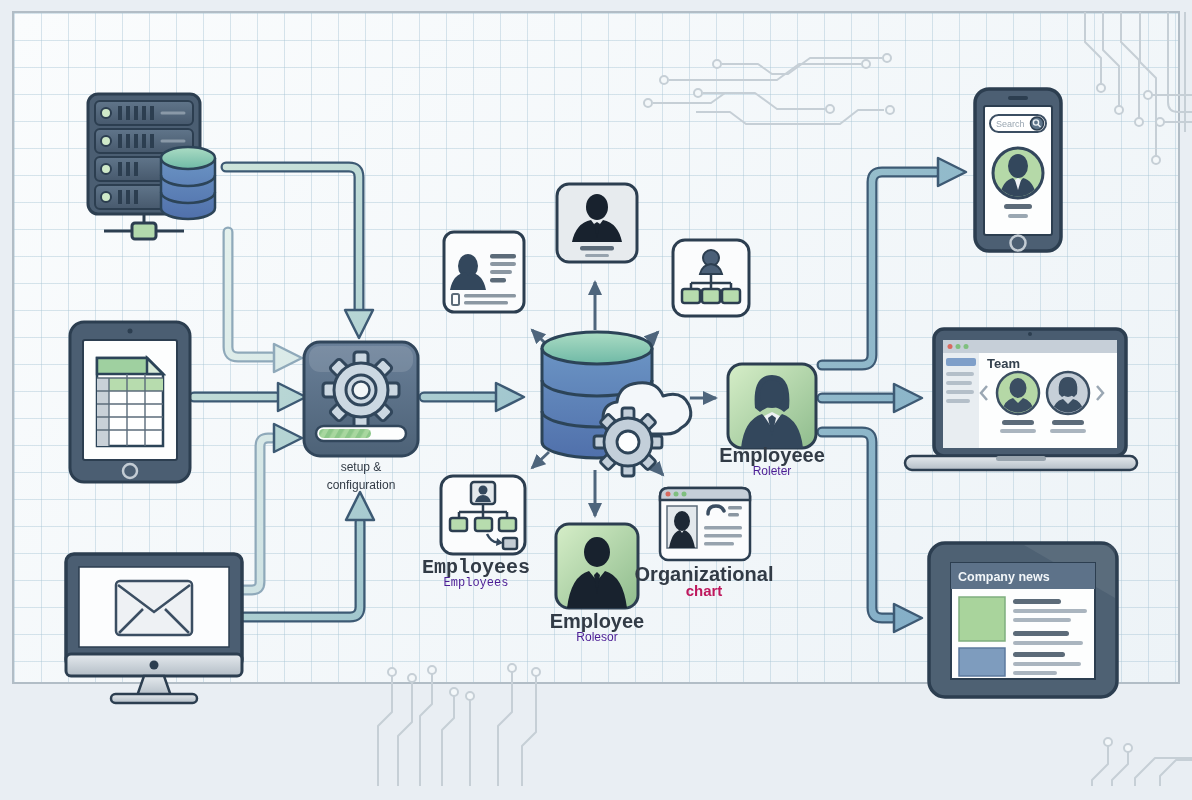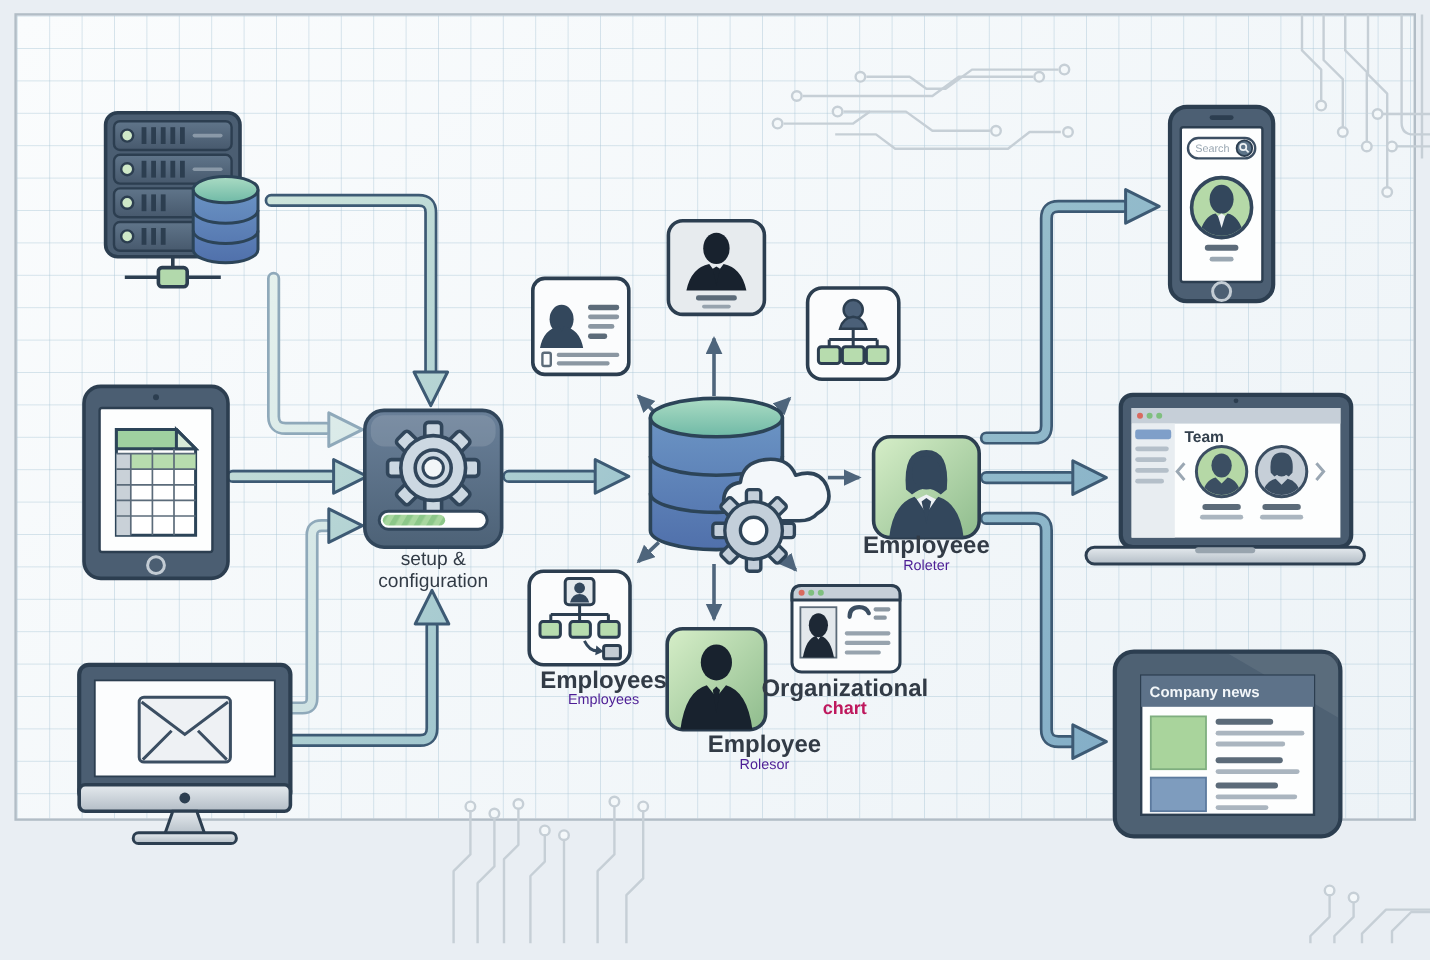--- a/index.html
+++ b/index.html
@@ -17,21 +17,21 @@
   .tube-o.lt{stroke:#8fa9ba;}
   .tube-i.lt{stroke:url(#tubeGradLight);}
   .head{fill:url(#tubeGrad);stroke:#3d5a74;stroke-width:2.5;stroke-linejoin:round;}
   .head.lt{fill:url(#tubeGradLight);stroke:#8fa9ba;}
   .thin{fill:none;stroke:#4e657c;stroke-width:3;}
   .circuit{fill:none;stroke:#c6cfd6;stroke-width:2;stroke-linejoin:round;}
   .cdot{fill:#f4f8fa;stroke:#c6cfd6;stroke-width:2;}
   .lbl{position:absolute;text-align:center;color:#323b46;}
   .lbl .l1{display:block;font-size:20px;font-weight:bold;line-height:17px;}
   .lbl .l2{display:block;font-size:12px;color:#4c1d95;line-height:14px;}
-  .lbl.setup .l1,.lbl.setup .l2{font-size:16px;font-weight:500;color:#323b46;line-height:18px;}
+  .lbl.setup .l1,.lbl.setup .l2{font-size:12px;font-weight:500;color:#323b46;line-height:18px;}
   .lbl.orgc .l2{font-size:15px;font-weight:bold;color:#be185d;line-height:16px;}
 </style>
 </head>
 <body>
 
 <div class="stage">
   <div class="paper"></div>
 
   <svg style="left:0;top:0" width="1192" height="800" viewBox="0 0 1192 800">
     <defs>
@@ -552,25 +552,25 @@
       <rect x="89" y="114" width="52" height="5" rx="2.5" fill="#5c6b79"></rect>
       <rect x="89" y="124" width="68" height="4" rx="2" fill="#aab5bf"></rect>
       <rect x="89" y="133" width="44" height="4" rx="2" fill="#aab5bf"></rect>
     </g>
   </svg>
 
   <div class="lbl setup" style="left:281px;top:458px;width:160px;">
     <span class="l1">setup &amp;</span>
     <span class="l2">configuration</span>
   </div>
-  <div class="lbl" style="left:433px;top:559px;width:140px;">
+  <div class="lbl" style="left:406px;top:559px;width:140px;font-family:Liberation Mono, monospace;">
     <span class="l1">Employees</span>
     <span class="l2">Employees</span>
   </div>
-  <div class="lbl" style="left:527px;top:613px;width:140px;margin-left:40px;">
+  <div class="lbl" style="left:527px;top:613px;width:140px;">
     <span class="l1">Employee</span>
     <span class="l2">Rolesor</span>
   </div>
   <div class="lbl orgc" style="left:634px;top:566px;width:140px;">
     <span class="l1">Organizational</span>
     <span class="l2">chart</span>
   </div>
   <div class="lbl" style="left:702px;top:447px;width:140px;">
     <span class="l1">Employeee</span>
     <span class="l2">Roleter</span>

